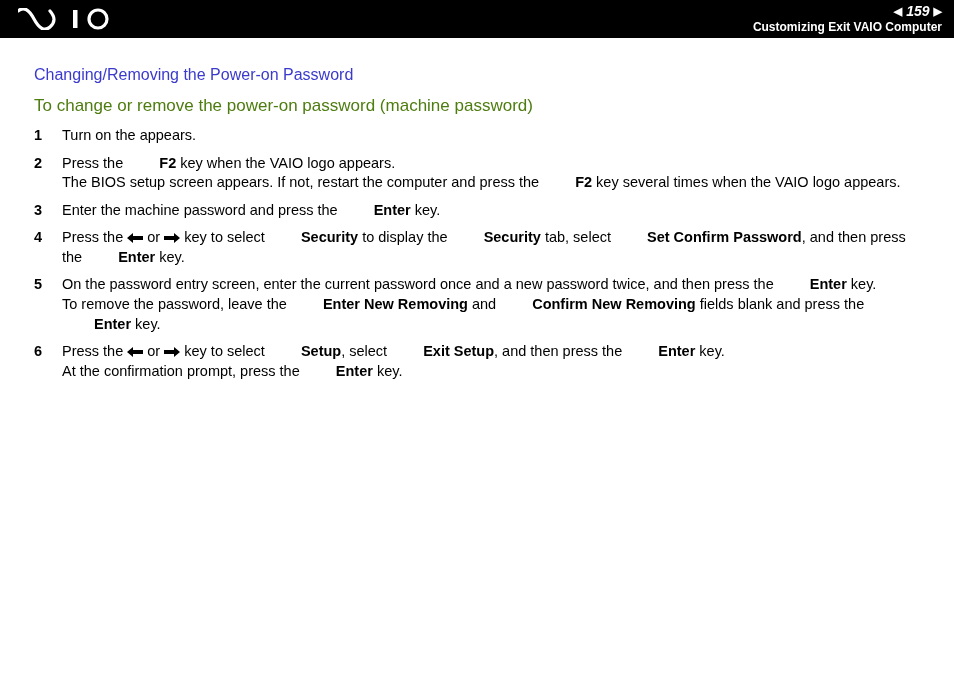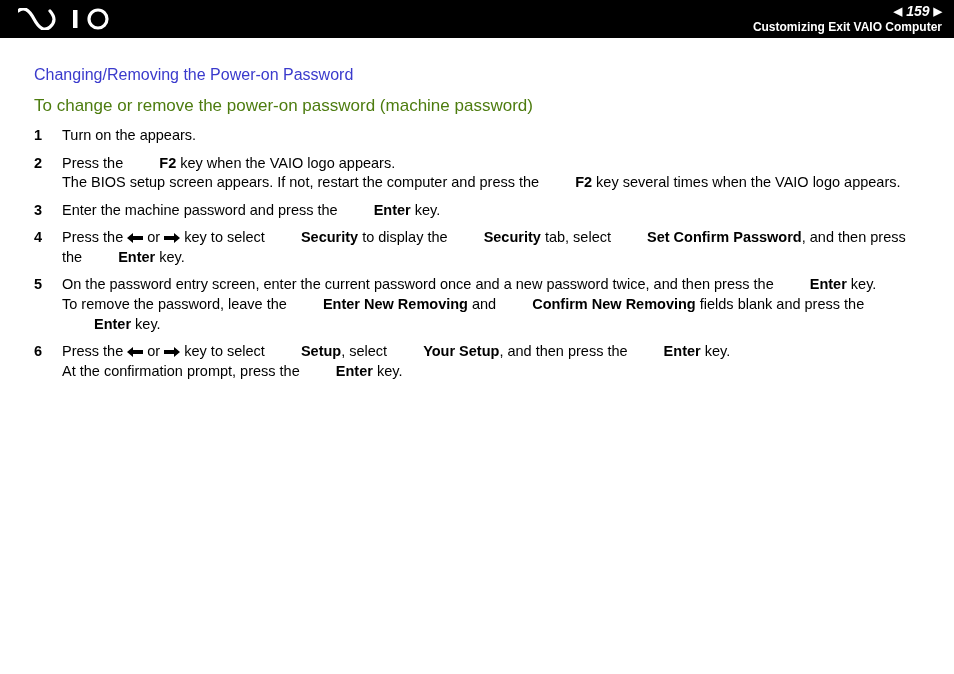--- a/index.html
+++ b/index.html
@@ -141,16 +141,16 @@
       <div class="step">
         <div class="step-num">5</div>
         <div class="step-body">On the password entry screen, enter the current password once and a new password twice, and then press the <b>Enter</b> key.<br>To remove the password, leave the <b>Enter New Removing</b> and <b>Confirm New Removing</b> fields blank and press the <b>Enter</b> key.</div>
       </div>
       <div class="step">
         <div class="step-num">6</div>
         <div class="step-body">Press the <span class="arrow-icon"><svg width="16" height="10" viewBox="0 0 16 10">
               <path d="M0 5 L6 0 L6 3 L16 3 L16 7 L6 7 L6 10 Z" fill="#000"></path>
             </svg></span> or <span class="arrow-icon"><svg width="16" height="10" viewBox="0 0 16 10">
               <path d="M16 5 L10 0 L10 3 L0 3 L0 7 L10 7 L10 10 Z" fill="#000"></path>
-            </svg></span> key to select <b>Setup</b>, select <b>Your Setup</b>, and then press the <b>Enter</b> key.<br>At the confirmation prompt, press the <b>Enter</b> key.</div>
+            </svg></span> key to select <b>Setup</b>, select <b>Exit Setup</b>, and then press the <b>Enter</b> key.<br>At the confirmation prompt, press the <b>Enter</b> key.</div>
       </div>
     </div>
 </div>
 
 </body></html>

